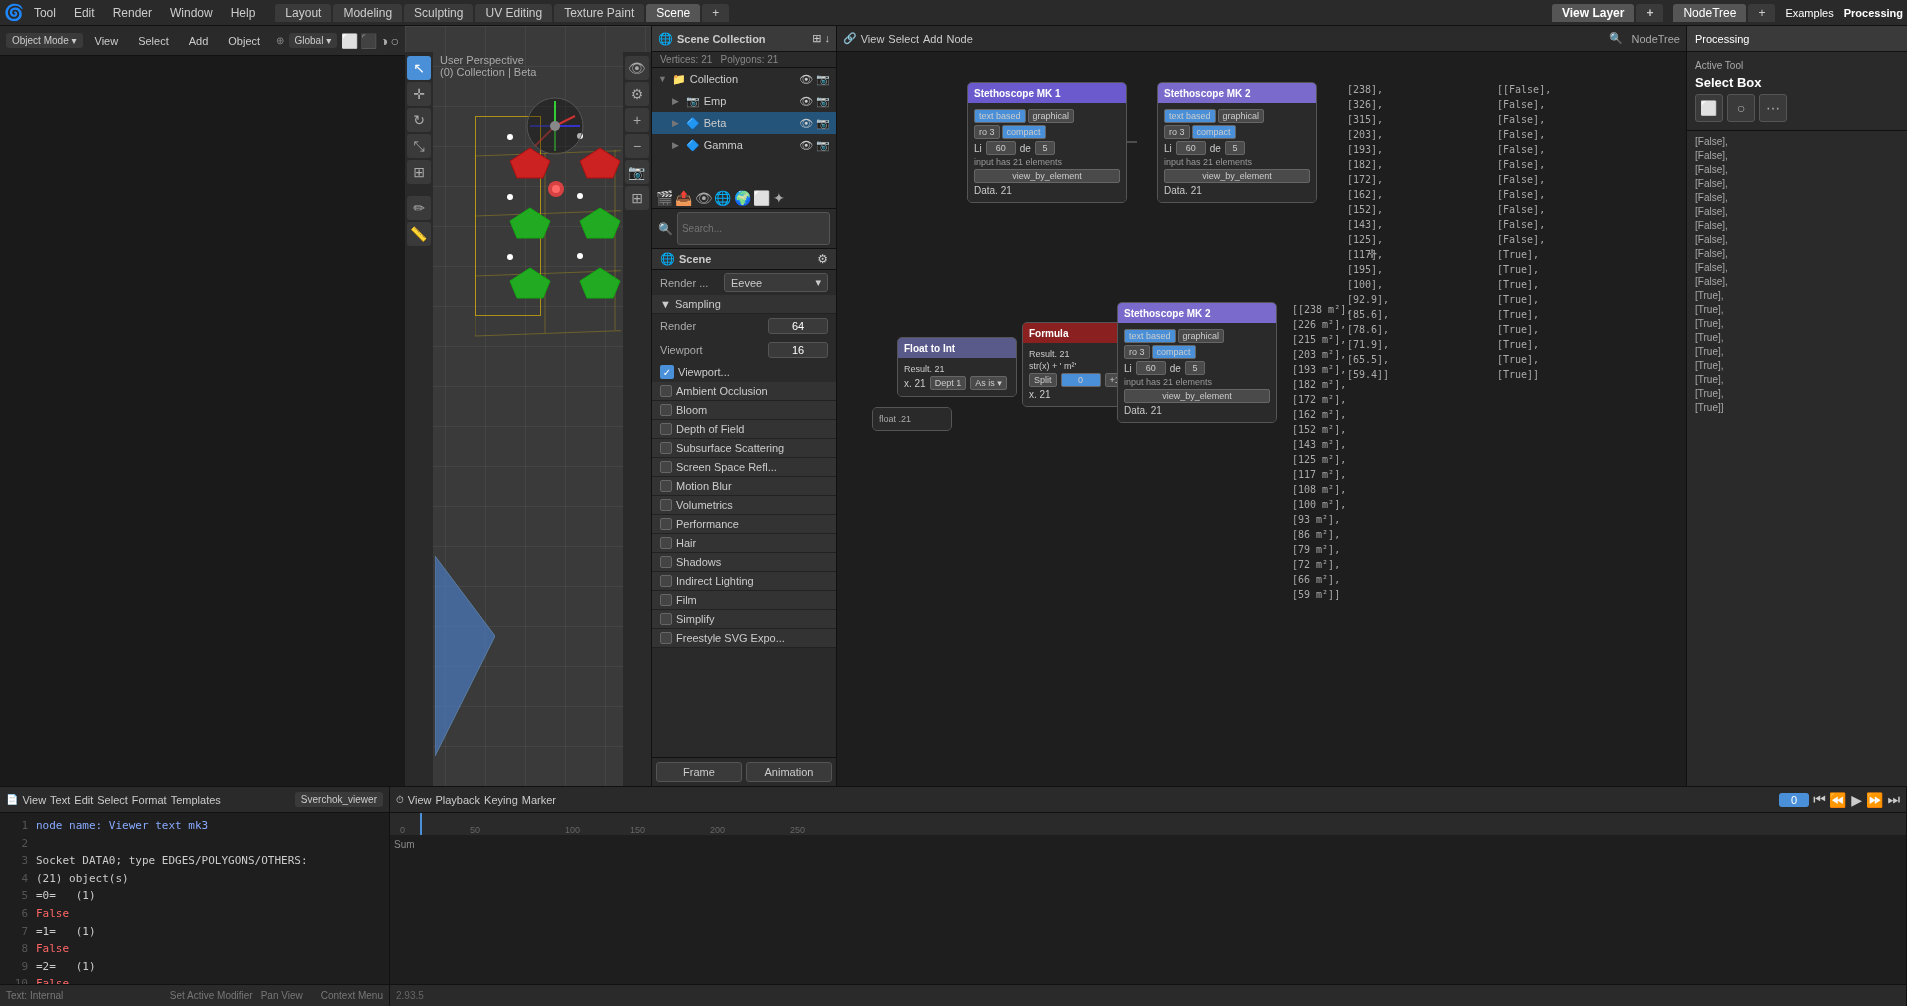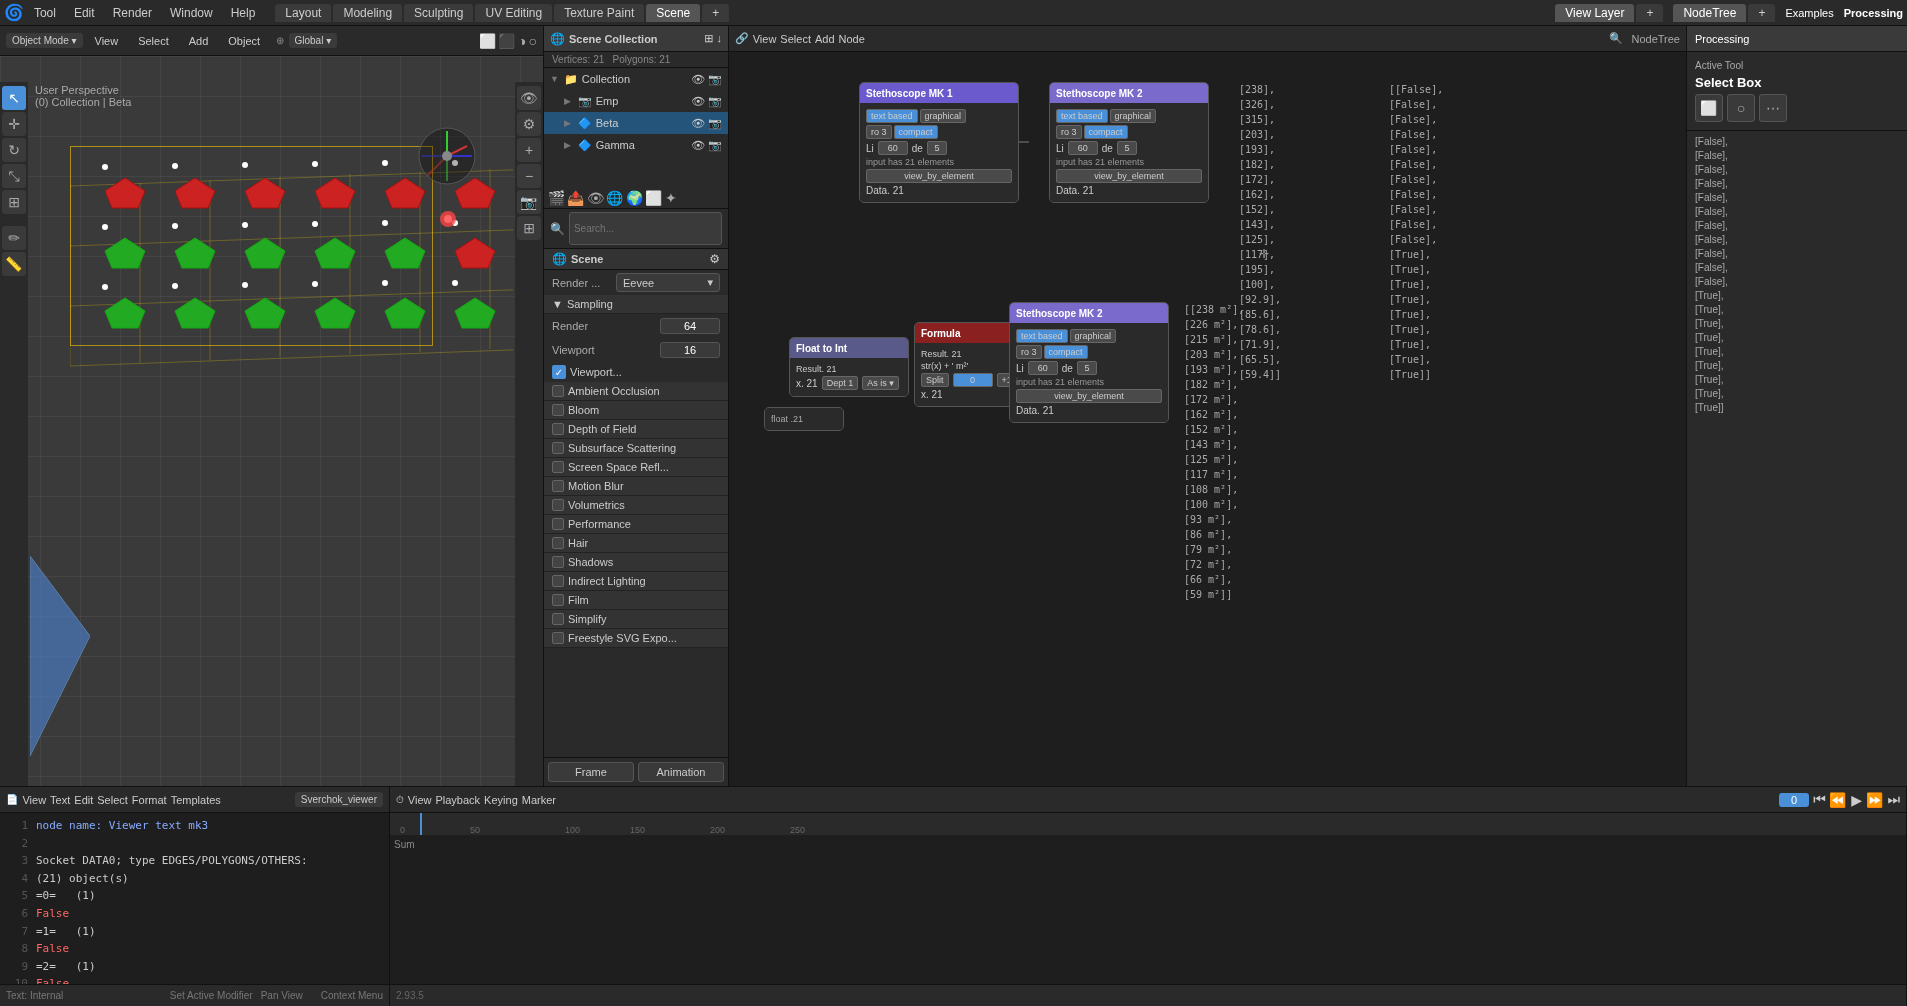--- a/index.html
+++ b/index.html
@@ -76,23 +76,23 @@
 
     
     .content-area {
       flex: 1;
       display: flex;
       overflow: hidden;
     }
 
     
     .left-panel {
-      width: 544px;
-      display: flex;
-      flex-direction: column;
+      width: 652px;
+      display: flex;
+      flex-direction: row;
       position: relative;
       border-right: 1px solid #111;
     }
 
     .viewport-3d {
       flex: 1;
       background: #3a3a3a;
       position: relative;
       overflow: hidden;
     }
@@ -583,21 +583,21 @@
     <div class="workspace-tab">Modeling</div>
     <div class="workspace-tab">Sculpting</div>
     <div class="workspace-tab">UV Editing</div>
     <div class="workspace-tab">Texture Paint</div>
     <div class="workspace-tab active">Scene</div>
     <div class="workspace-tab">+</div>
   </div>
 
   <div style="flex:1"></div>
 
-  <div style="display:flex;align-items:flex-end;gap:2px;margin-right:8px;">
+  <div style="display:flex;align-items:flex-end;gap:2px;margin-right:8px;font-weight:bold;">
     <div class="workspace-tab active">View Layer</div>
     <div class="workspace-tab">+</div>
   </div>
 
   <div style="display:flex;align-items:center;gap:2px;margin-right:8px;">
     <div class="workspace-tab active">NodeTree</div>
     <div class="workspace-tab">+</div>
   </div>
 
   <span style="color:#fff;font-size:11px;margin-right:8px;">Examples</span>

